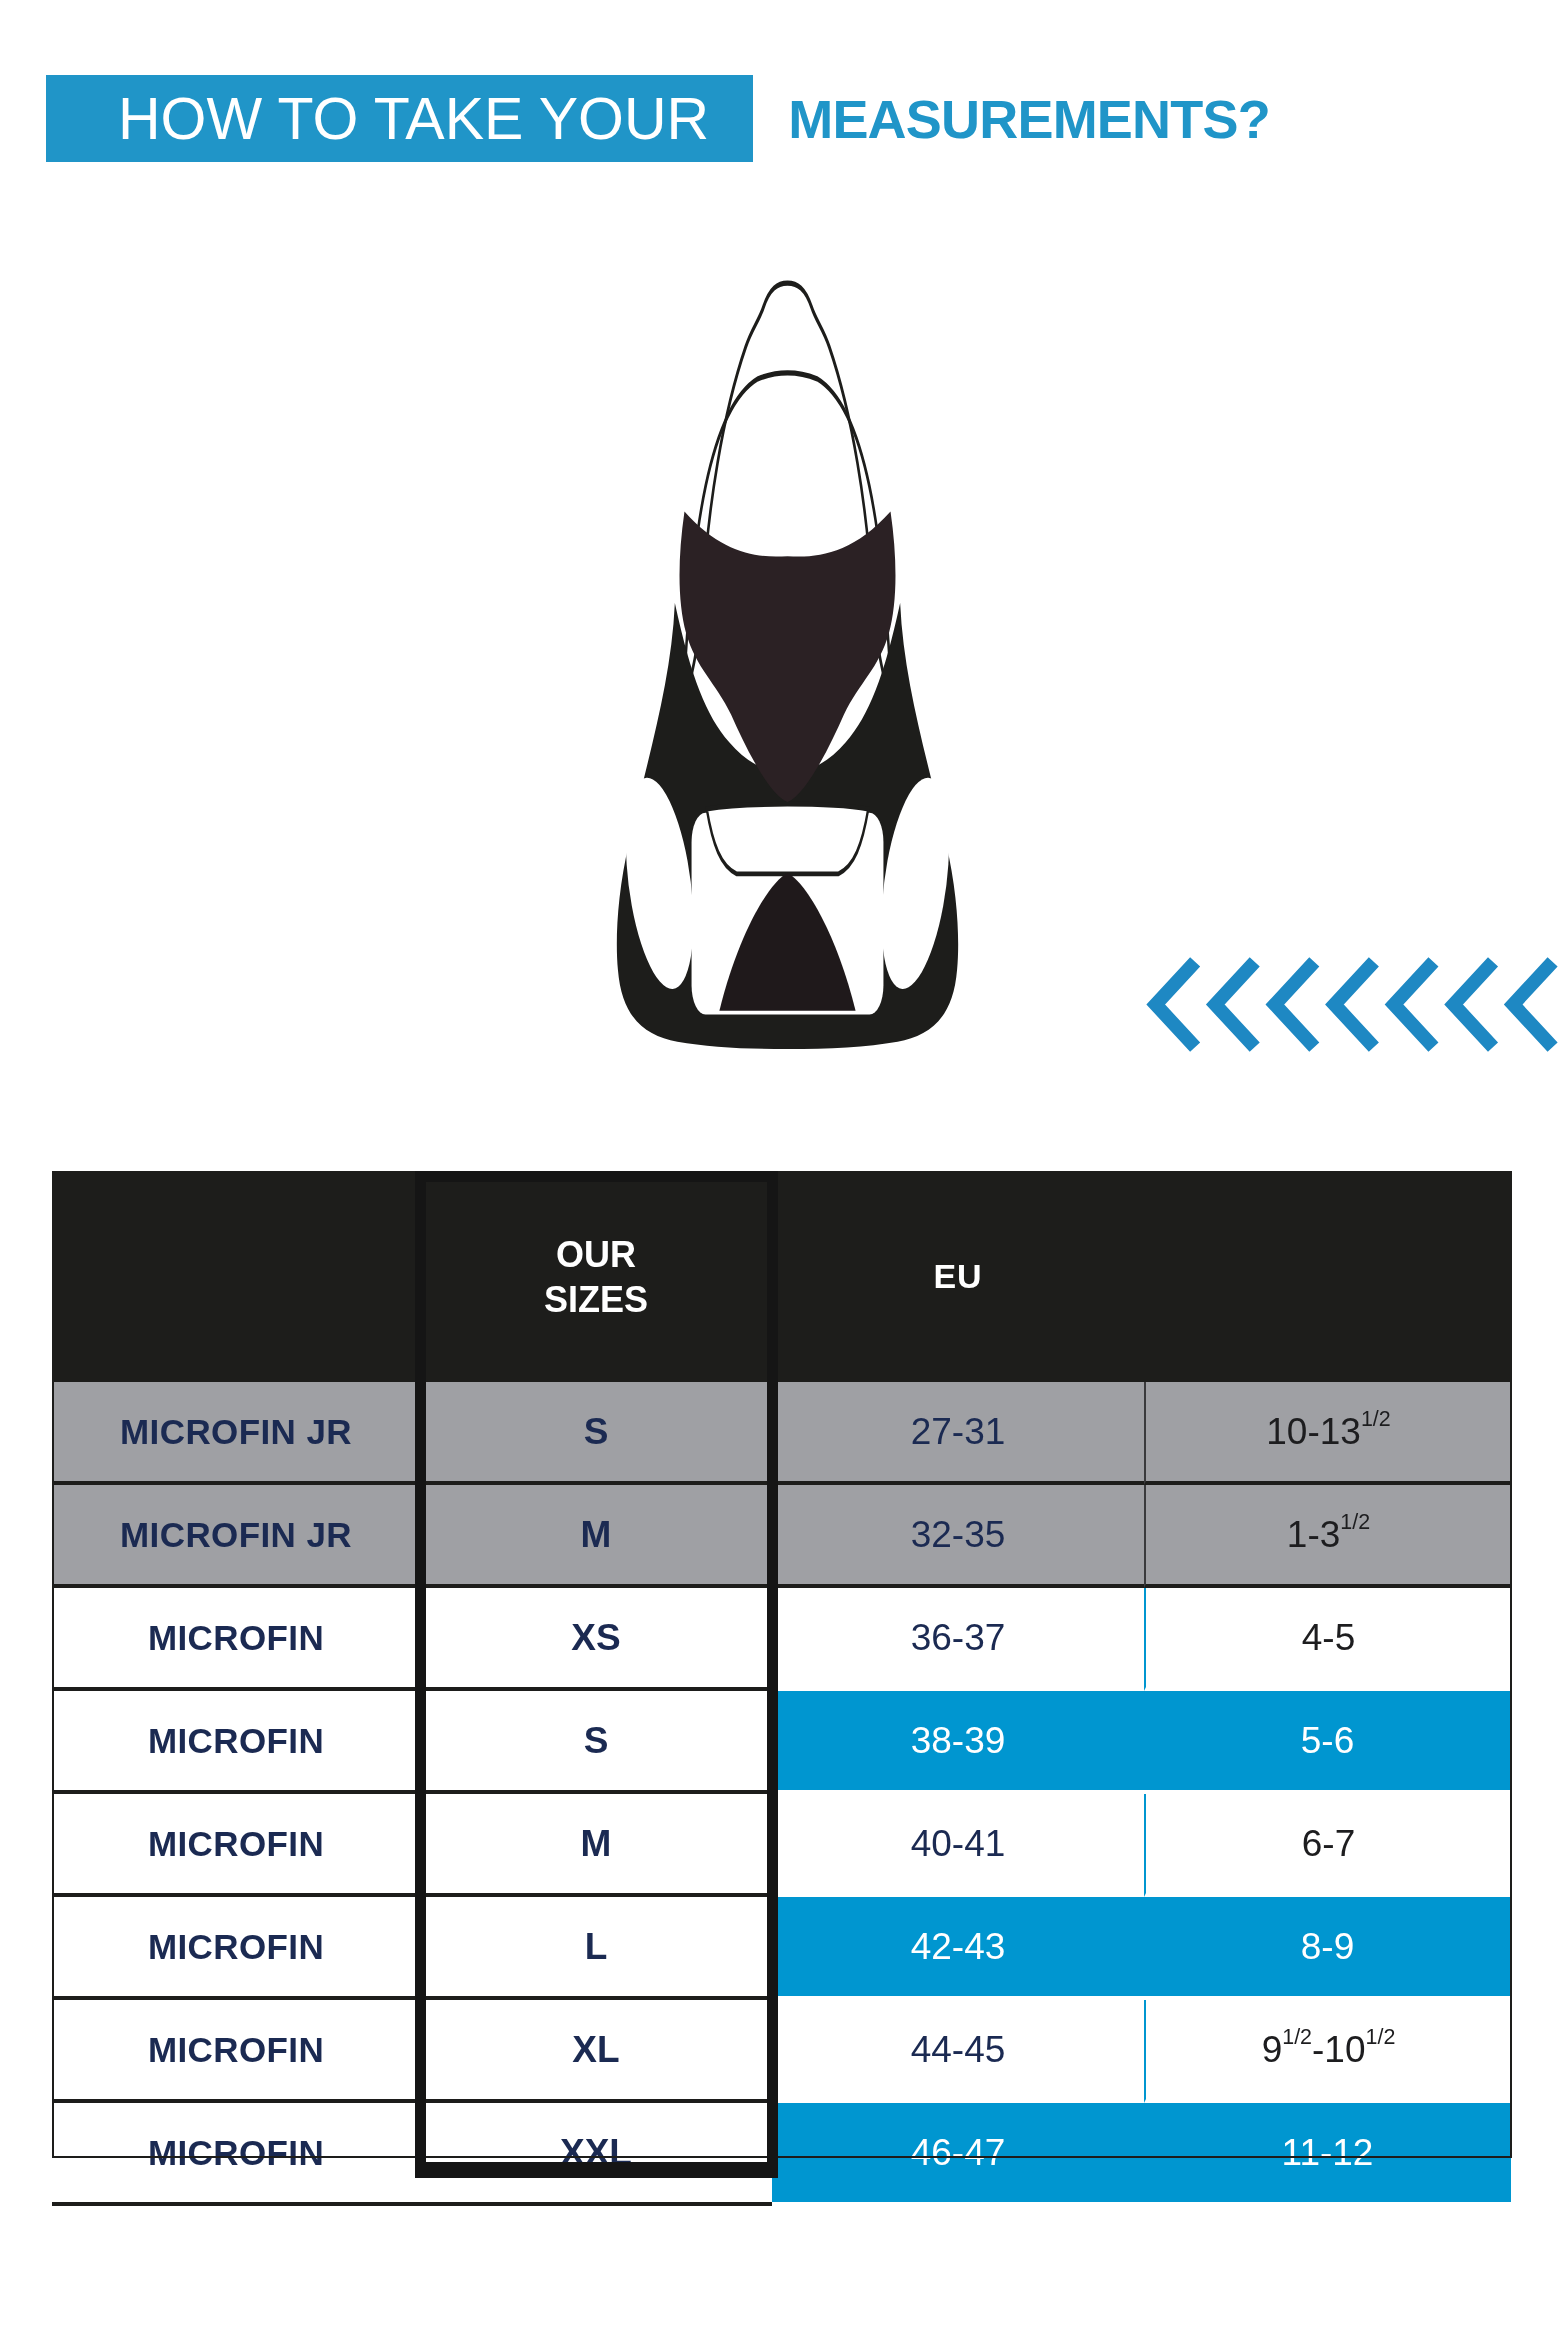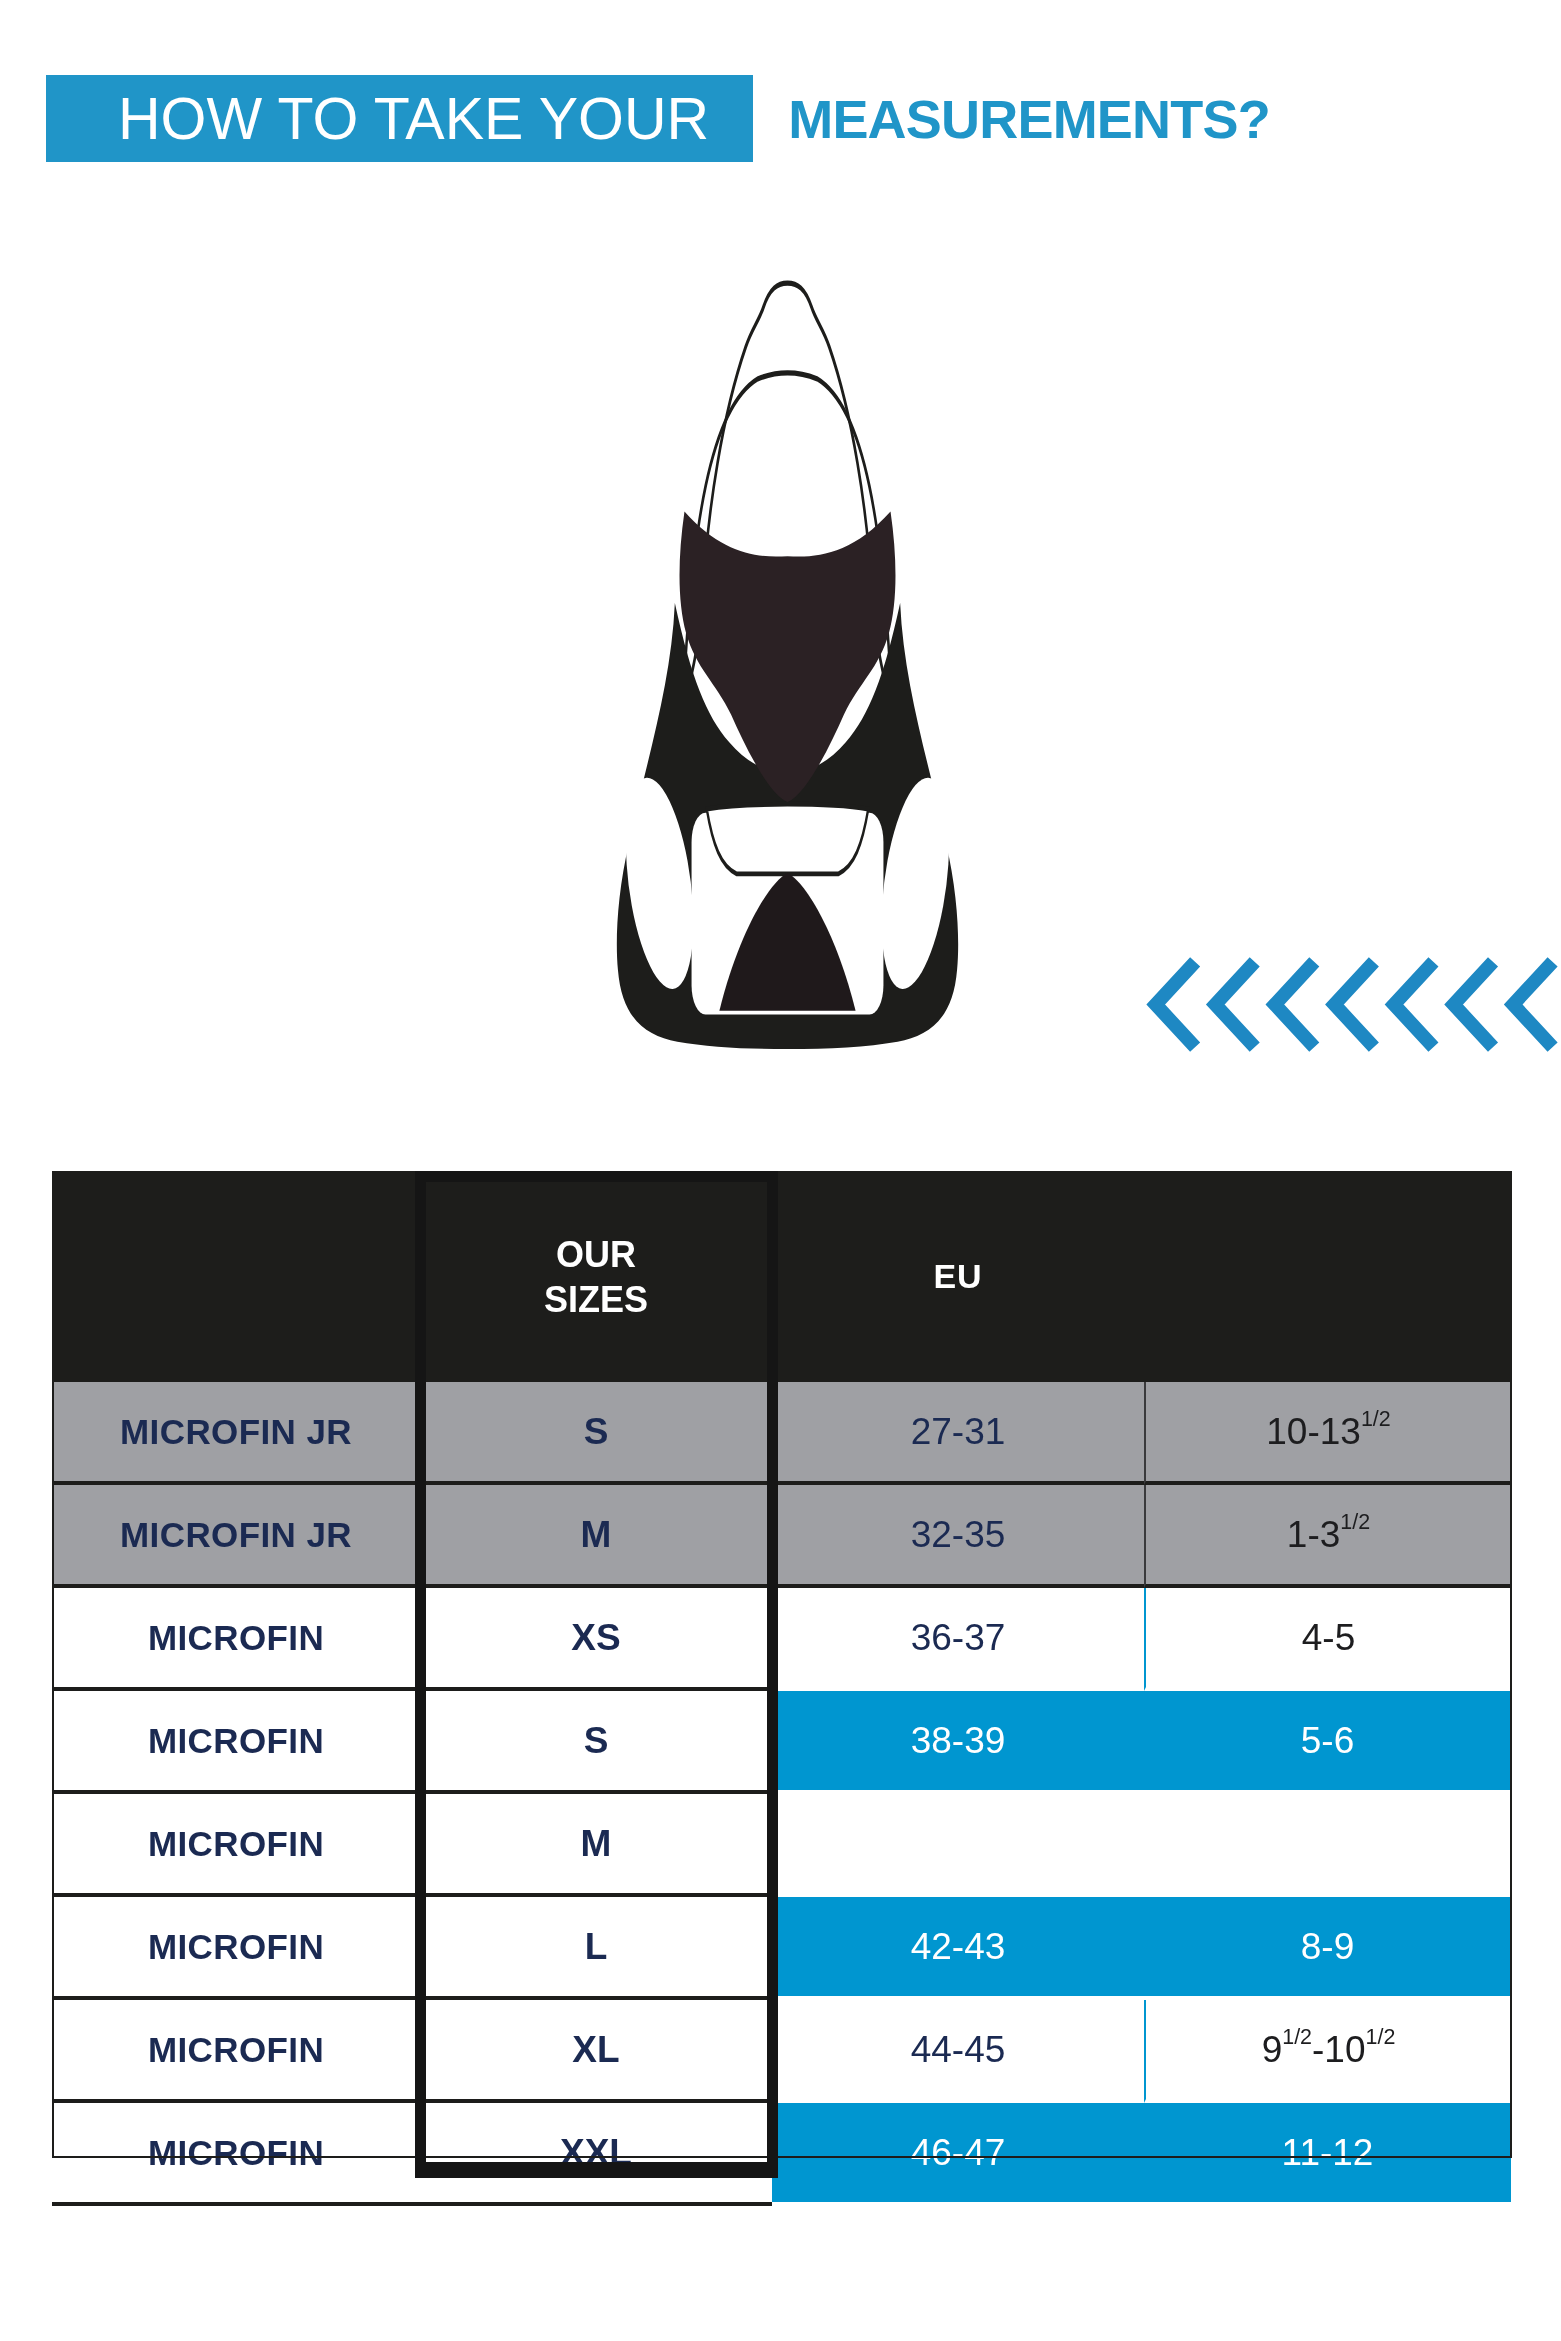--- a/index.html
+++ b/index.html
@@ -176,20 +176,22 @@
       </div>
       <div class="trow v-blue">
         <div class="td td-prod">MICROFIN</div>
         <div class="td td-size">S</div>
         <div class="td td-eu">38-39</div>
         <div class="td td-usa">5-6</div>
       </div>
       <div class="trow v-white">
         <div class="td td-prod">MICROFIN</div>
         <div class="td td-size">M</div>
+        <div class="td td-eu">40-41</div>
+        <div class="td td-usa">6-7</div>
       </div>
       <div class="trow v-blue">
         <div class="td td-prod">MICROFIN</div>
         <div class="td td-size">L</div>
         <div class="td td-eu">42-43</div>
         <div class="td td-usa">8-9</div>
       </div>
       <div class="trow v-white">
         <div class="td td-prod">MICROFIN</div>
         <div class="td td-size">XL</div>

